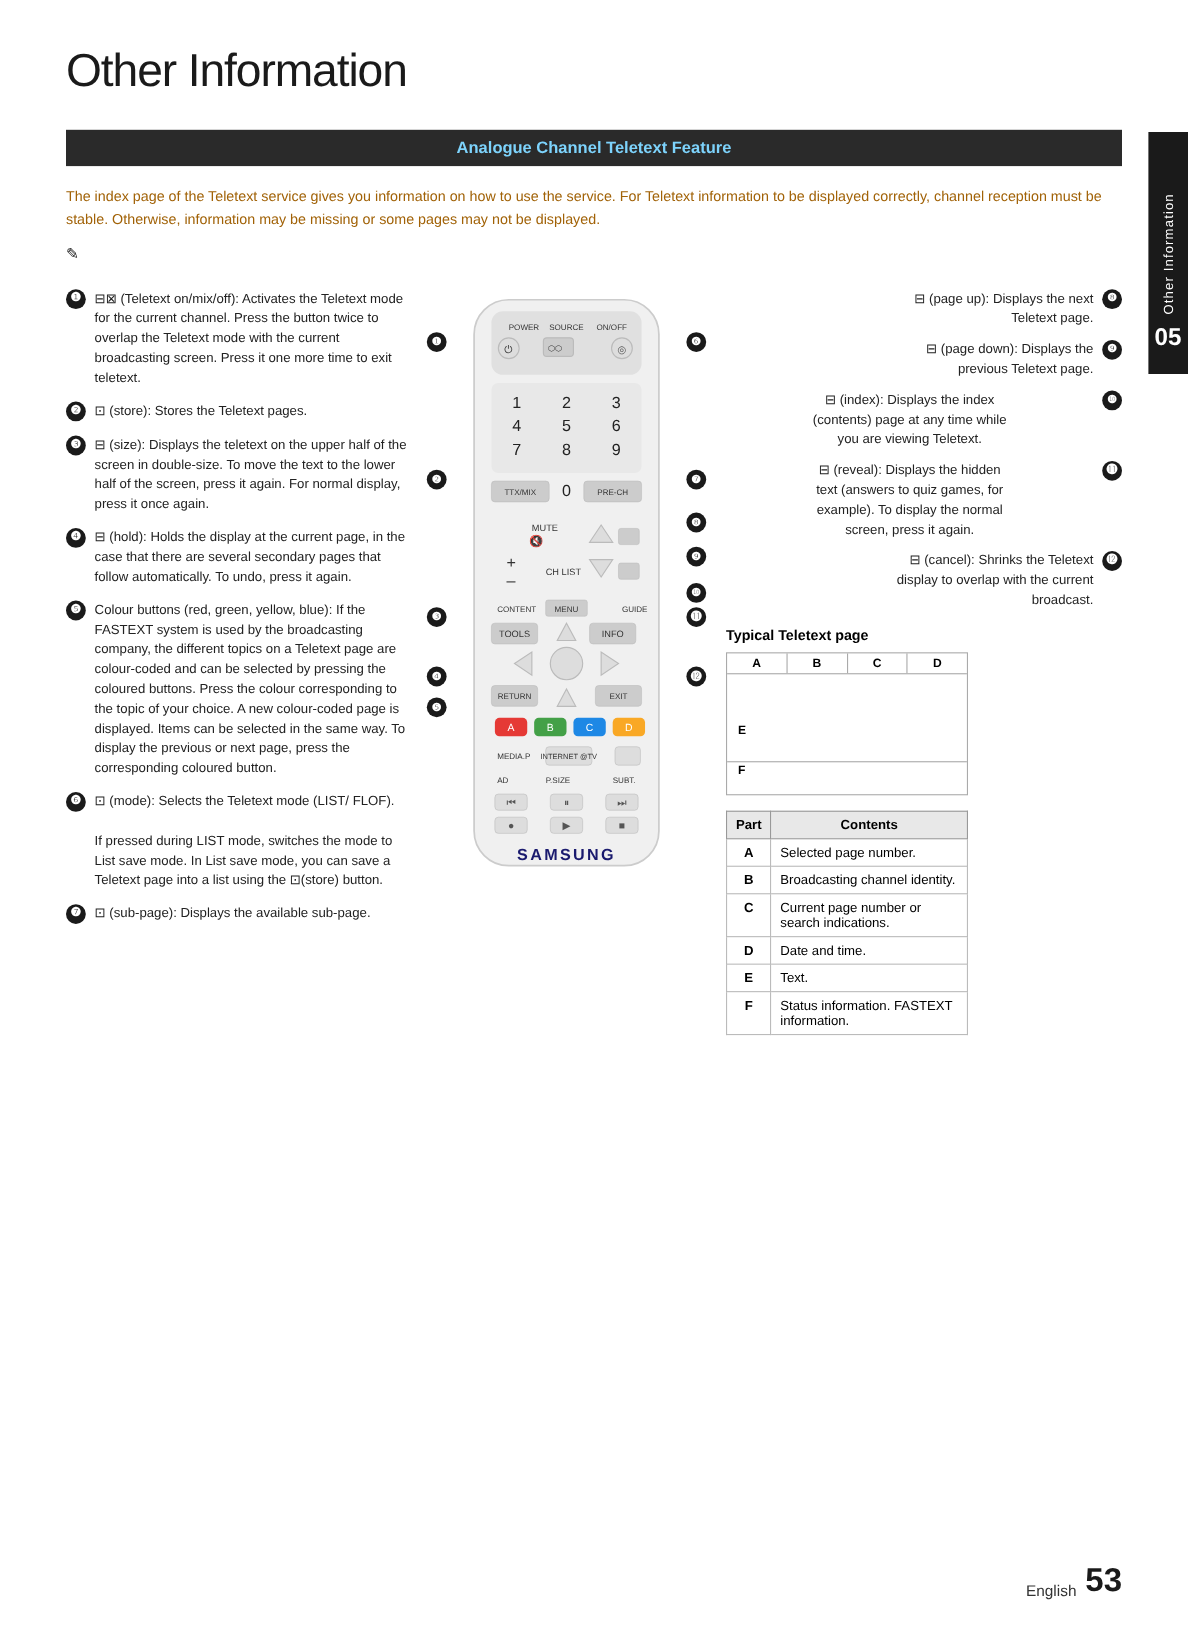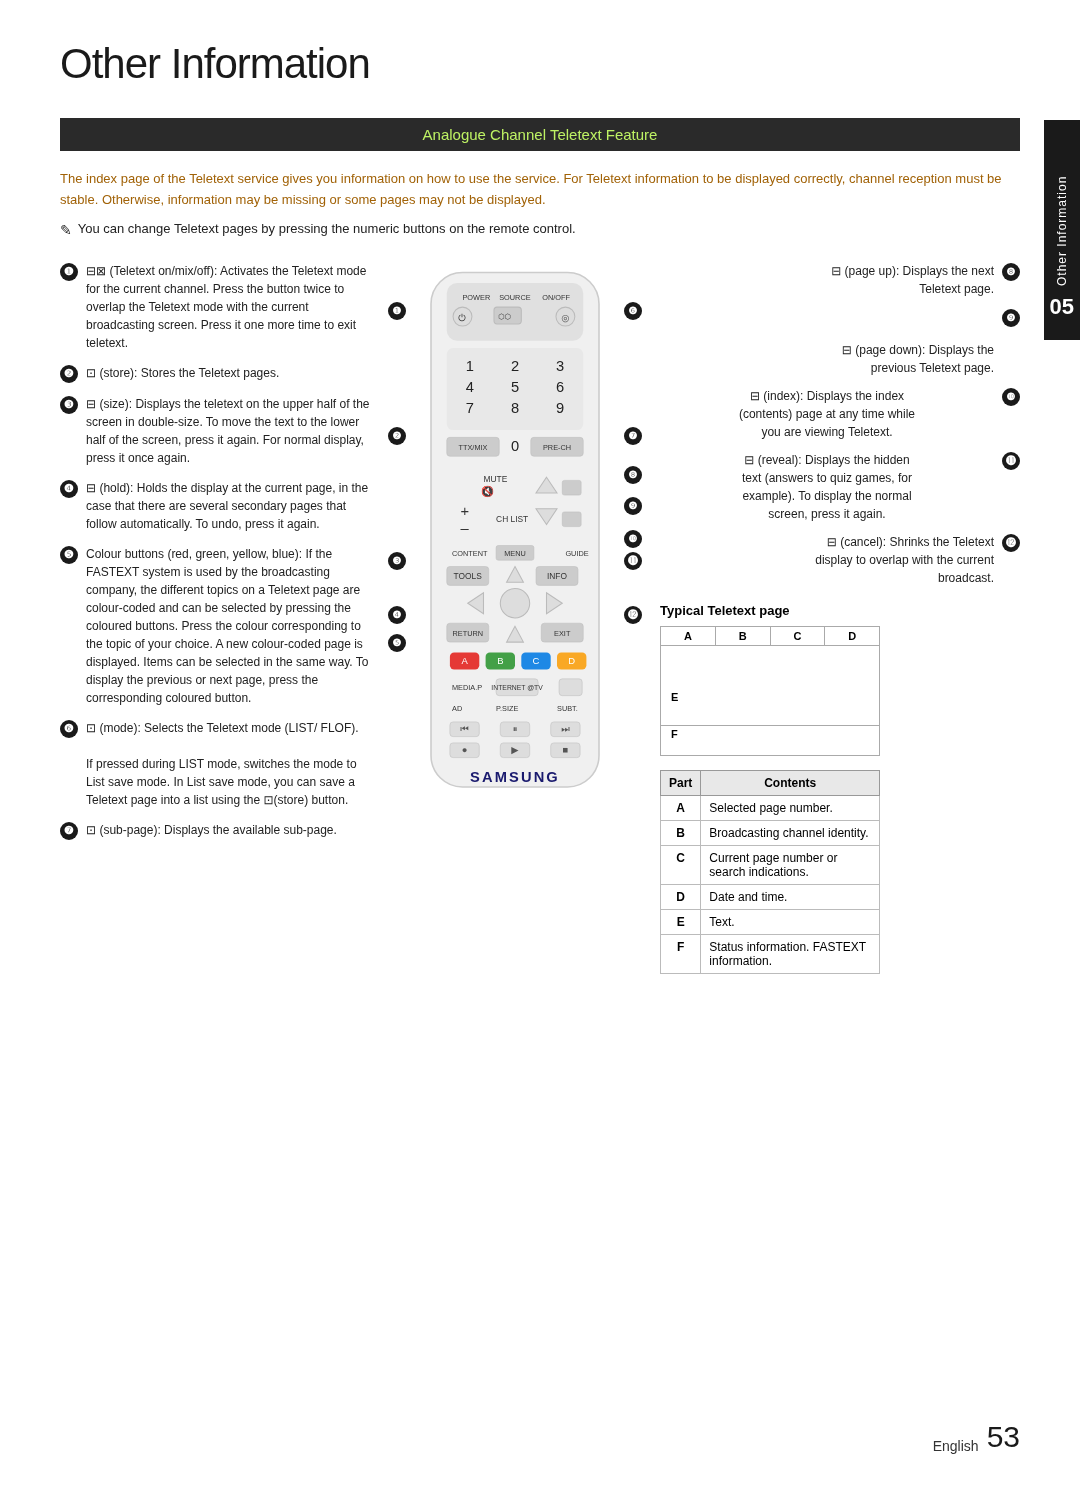--- a/index.html
+++ b/index.html
@@ -55,25 +55,25 @@
       font-size: 42px;
       font-weight: 300;
       margin-bottom: 30px;
       color: #1a1a1a;
       letter-spacing: -1px;
     }
 
     
     .section-header {
       background: #2a2a2a;
-      color: #bef264;
+      color: #7dd3fc;
       text-align: center;
       padding: 8px 8px;
       font-size: 15px;
-      font-weight: normal;
+      font-weight: bold;
       margin-bottom: 18px;
     }
 
     
     .intro-text {
       font-size: 13px;
       line-height: 1.6;
       color: #a16207;
       margin-bottom: 10px;
     }
@@ -265,21 +265,21 @@
       right: 60px;
       font-size: 14px;
       color: #333;
       display: flex;
       align-items: flex-end;
       gap: 8px;
     }
 
     .footer-page {
       font-size: 30px;
-      font-weight: normal;
+      font-weight: bold;
       color: #1a1a1a;
     }
 
     
     .remote-wrapper {
       position: relative;
       width: 210px;
       margin: 0 auto;
     }
   </style>
@@ -294,21 +294,20 @@
   </div>
 
   <h1 class="page-title">Other Information</h1>
 
   <div class="section-header">Analogue Channel Teletext Feature</div>
 
   <p class="intro-text">The index page of the Teletext service gives you information on how to use the service. For Teletext information to be displayed correctly, channel reception must be stable. Otherwise, information may be missing or some pages may not be displayed.</p>
 
   <div class="note-text">
     <span class="note-icon">✎</span>
-    <span>You can change Teletext pages by pressing the numeric buttons on the remote control.</span>
   </div>
 
   <div class="content-area">
 
     <div class="left-column">
 
       <div class="numbered-item">
         <div class="item-number">❶</div>
         <div class="item-content">
           <span>⊟⊠</span> (Teletext on/mix/off):
@@ -541,21 +540,21 @@
       <div class="right-items">
 
         <div class="right-item">
           <div style="flex:1; text-align:right; font-size:12px; line-height:1.5;">
             <span>⊟</span> (page up): Displays the next<br>Teletext page.
           </div>
           <div class="right-item-num">❽</div>
         </div>
 
         <div class="right-item">
-          <div style="flex:1; text-align:right; font-size:12px; line-height:1.5;margin-top:33px;">
+          <div style="flex:1; text-align:right; font-size:12px; line-height:1.5;">
             <span>⊟</span> (page down): Displays the<br>previous Teletext page.
           </div>
           <div class="right-item-num">❾</div>
         </div>
 
         <div class="right-item">
           <div style="flex:1; text-align:center; font-size:12px; line-height:1.5;">
             <span>⊟</span> (index): Displays the index<br>(contents) page at any time while<br>you are viewing Teletext.
           </div>
           <div class="right-item-num">❿</div>

